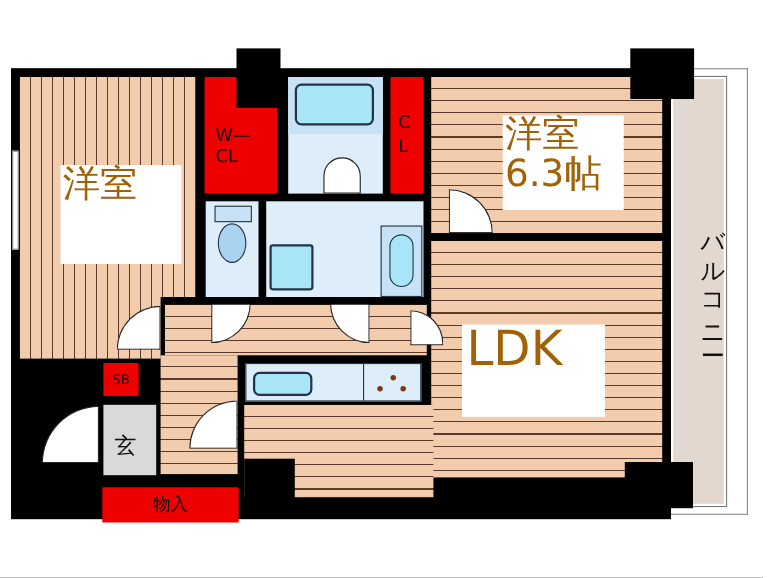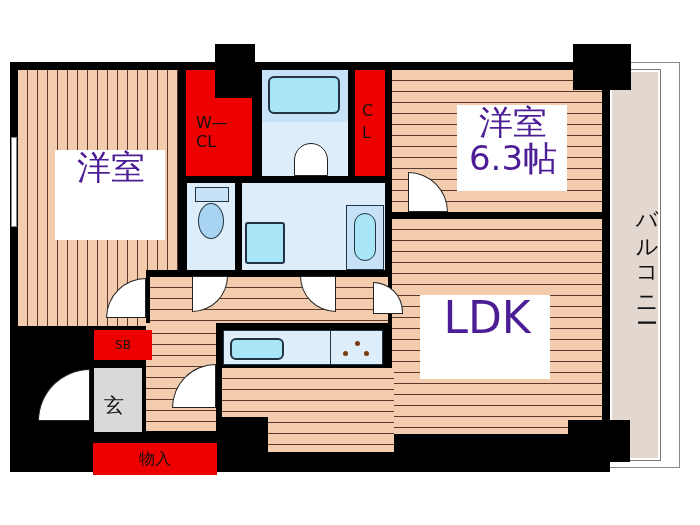--- a/index.html
+++ b/index.html
@@ -4,21 +4,21 @@
 <style>
   html, body { margin: 0; padding: 0; background: #ffffff; }
   body { width: 700px; height: 525px; position: relative; overflow: hidden; font-family: "DejaVu Sans", sans-serif; }
   .abs { position: absolute; box-sizing: border-box; }
   .wall { background: #000; }
   .floor-v { background: repeating-linear-gradient(90deg, #f3ccad 0 9px, #5a3a2a 9px 10px); }
   .floor-h { background: repeating-linear-gradient(180deg, #f3ccad 0 10px, #5a3a2a 10px 11px); }
   .wet { background: #ddeefa; }
   .wet2 { background: #c7e2f6; }
   .red { background: #ee0000; }
-  .label-box { background: #fff; color: #4c1d95; text-align: center; line-height: 1.05; }
+  .label-box { background: #fff; color: #a16207; text-align: left; line-height: 1.05; }
   .door { border: 1.5px solid #222; background: #fff; }
   .fixture { border: 2px solid #234; background: #a8e6f7; border-radius: 6px; }
   .vtext { writing-mode: vertical-rl; text-orientation: upright; font-size: 22px; color: #111; letter-spacing: 4px; }
 </style>
 </head>
 <body>
 
 <div class="abs" style="left:610px;top:70px;width:50px;height:390px;background:#e2d8d0;border:2px solid #fff;outline:1.5px solid #777;"></div>
 <div class="abs" style="left:600px;top:62px;width:80px;height:406px;border:1.5px solid #888;border-left:none;"></div>
 <div class="abs vtext" style="left:632px;top:195px;">バルコニー</div>
@@ -83,17 +83,17 @@
   <span class="abs" style="left:24px;top:10px;width:5px;height:5px;border-radius:50%;background:#7a3b12;"></span>
   <span class="abs" style="left:12px;top:20px;width:5px;height:5px;border-radius:50%;background:#7a3b12;"></span>
   <span class="abs" style="left:33px;top:20px;width:5px;height:5px;border-radius:50%;background:#7a3b12;"></span>
 </div>
 <div class="abs label-box" style="left:420px;top:295px;width:130px;height:84px;font-size:44px;padding-left:4px;">
   <div>LDK</div>
 </div>
 <div class="abs door" style="left:373px;top:282px;width:30px;height:32px;border-radius:0 32px 0 0;"></div>
 <div class="abs door" style="left:172px;top:364px;width:44px;height:44px;border-radius:44px 0 0 0;"></div>
 
-<div class="abs red" style="left:94px;top:330px;width:58px;height:30px;text-align:center;font-size:12px;line-height:30px;color:#111;">SB</div>
+<div class="abs red" style="left:94px;top:330px;width:32px;height:30px;text-align:center;font-size:12px;line-height:30px;color:#111;">SB</div>
 <div class="abs" style="left:94px;top:368px;width:48px;height:64px;background:#d9d9d9;"></div>
 <div class="abs" style="left:104px;top:392px;font-size:20px;color:#111;">玄</div>
 <div class="abs door" style="left:38px;top:369px;width:52px;height:52px;border-radius:52px 0 0 0;"></div>
 <div class="abs red" style="left:93px;top:443px;width:124px;height:32px;text-align:center;font-size:16px;line-height:32px;color:#111;">物入</div>
 
 </body></html>

